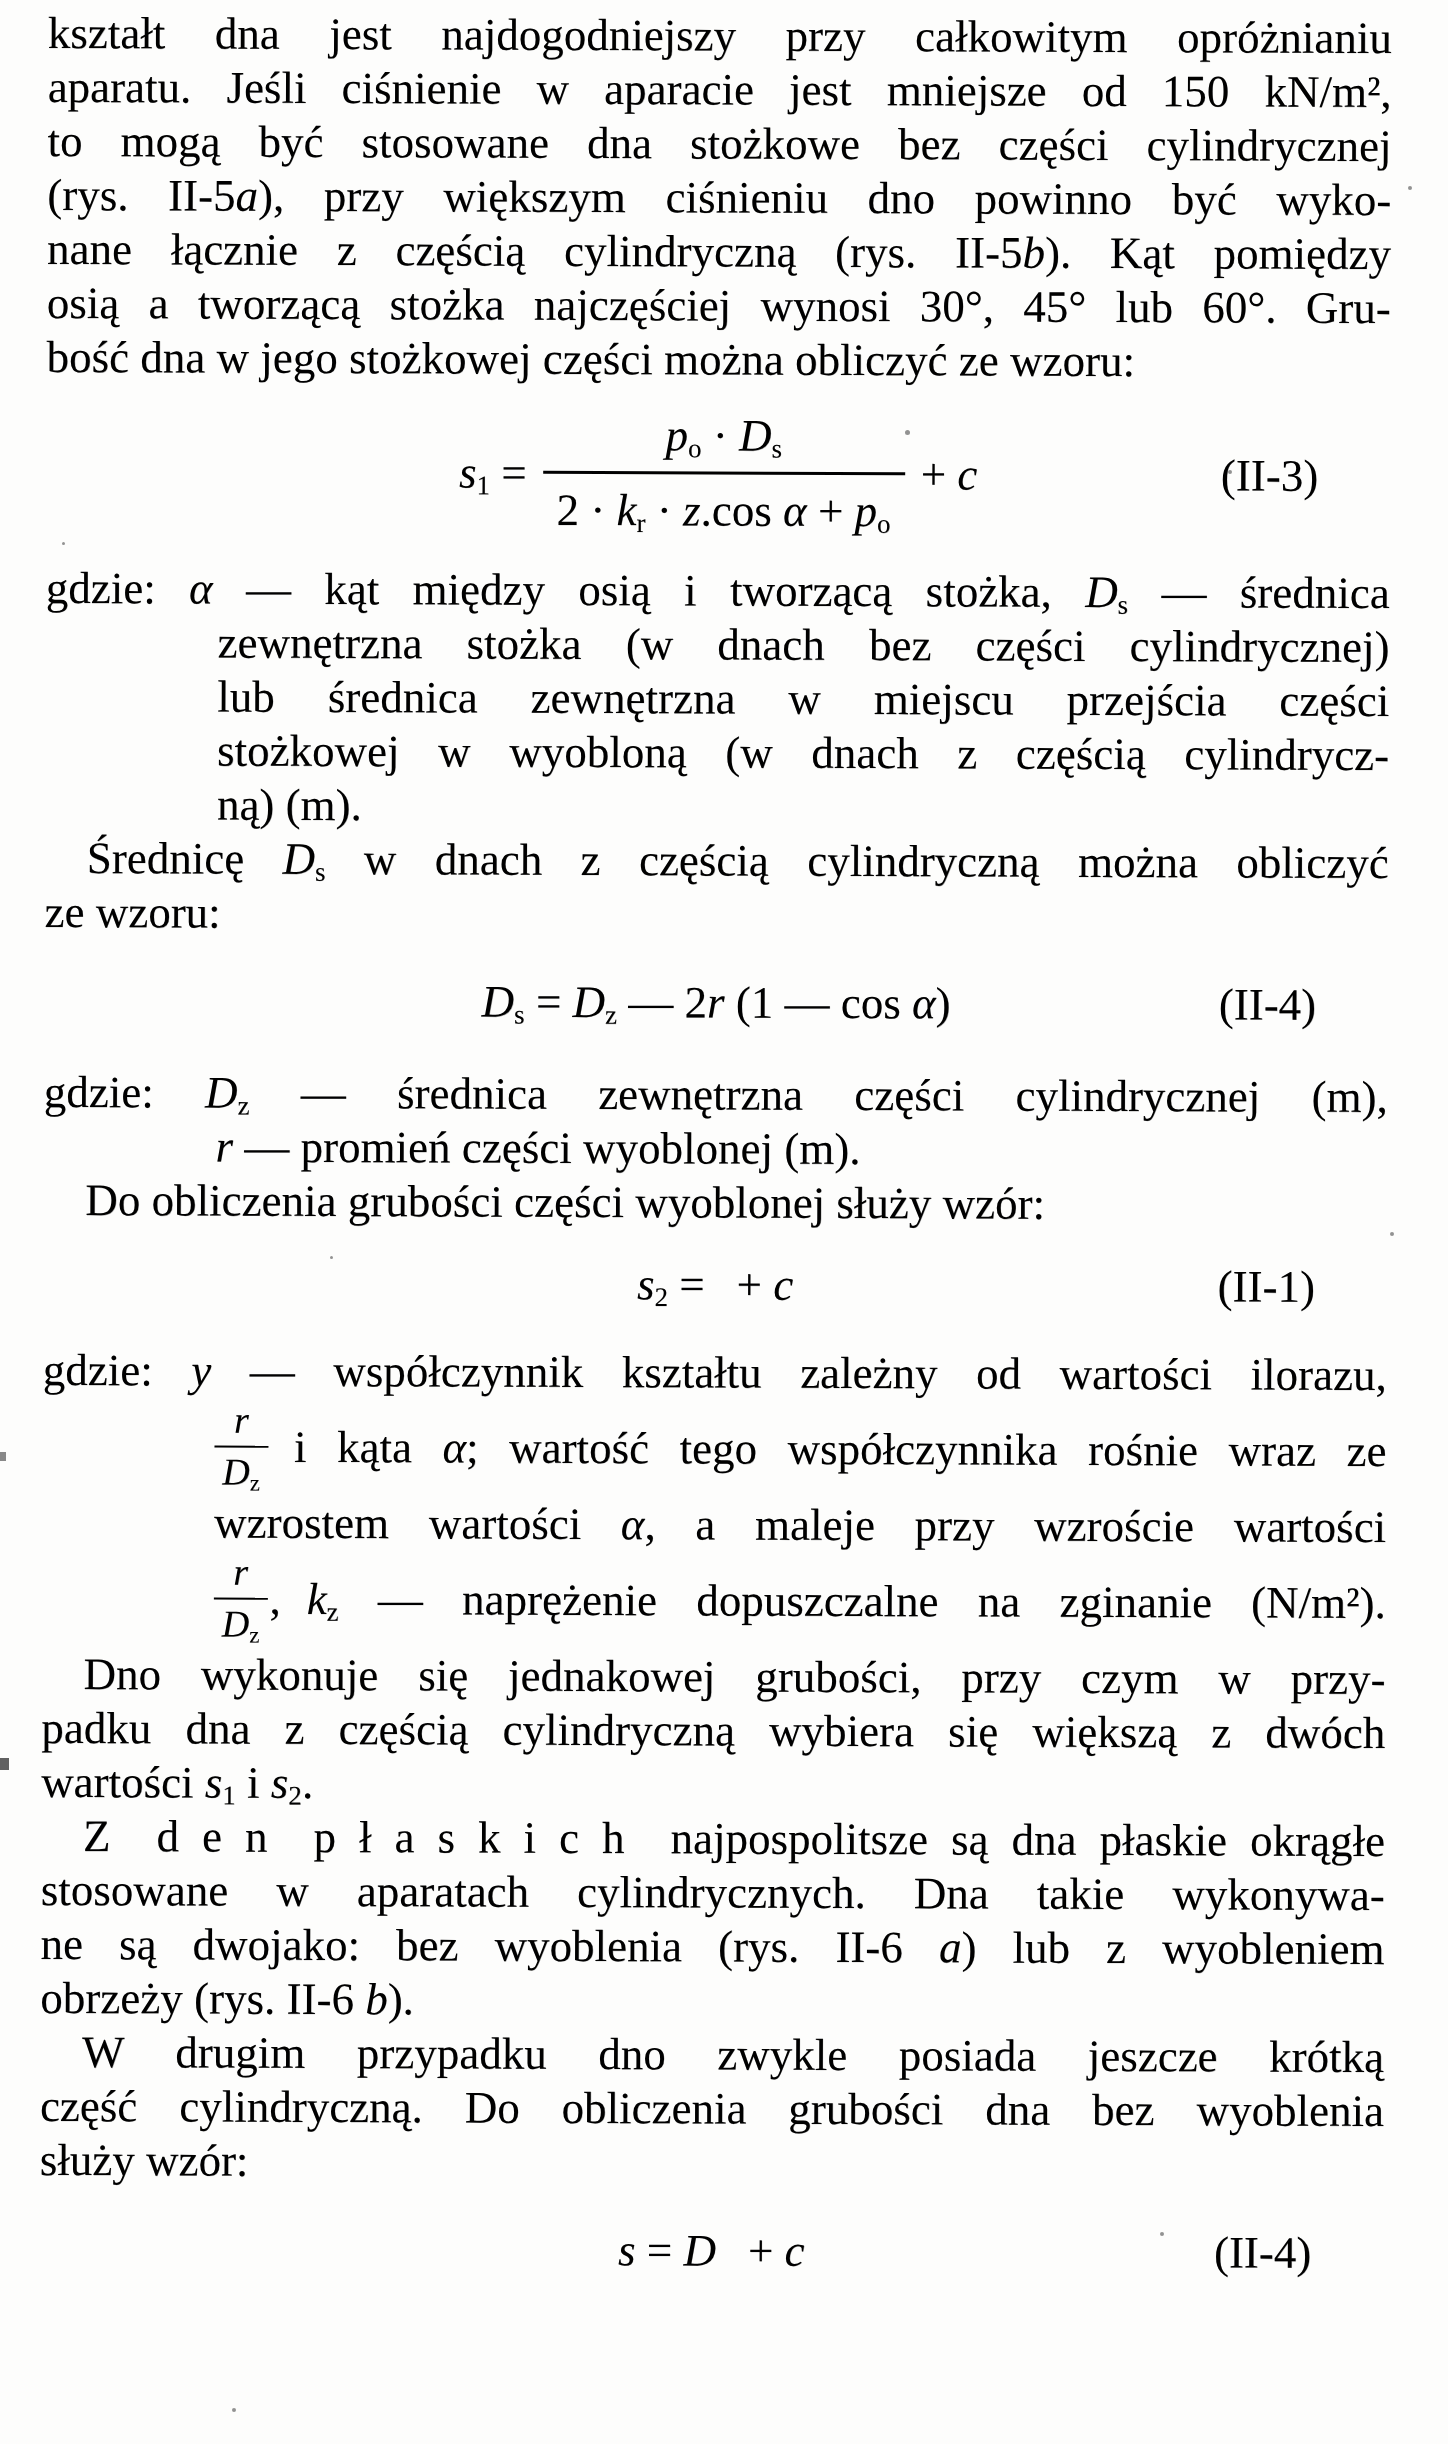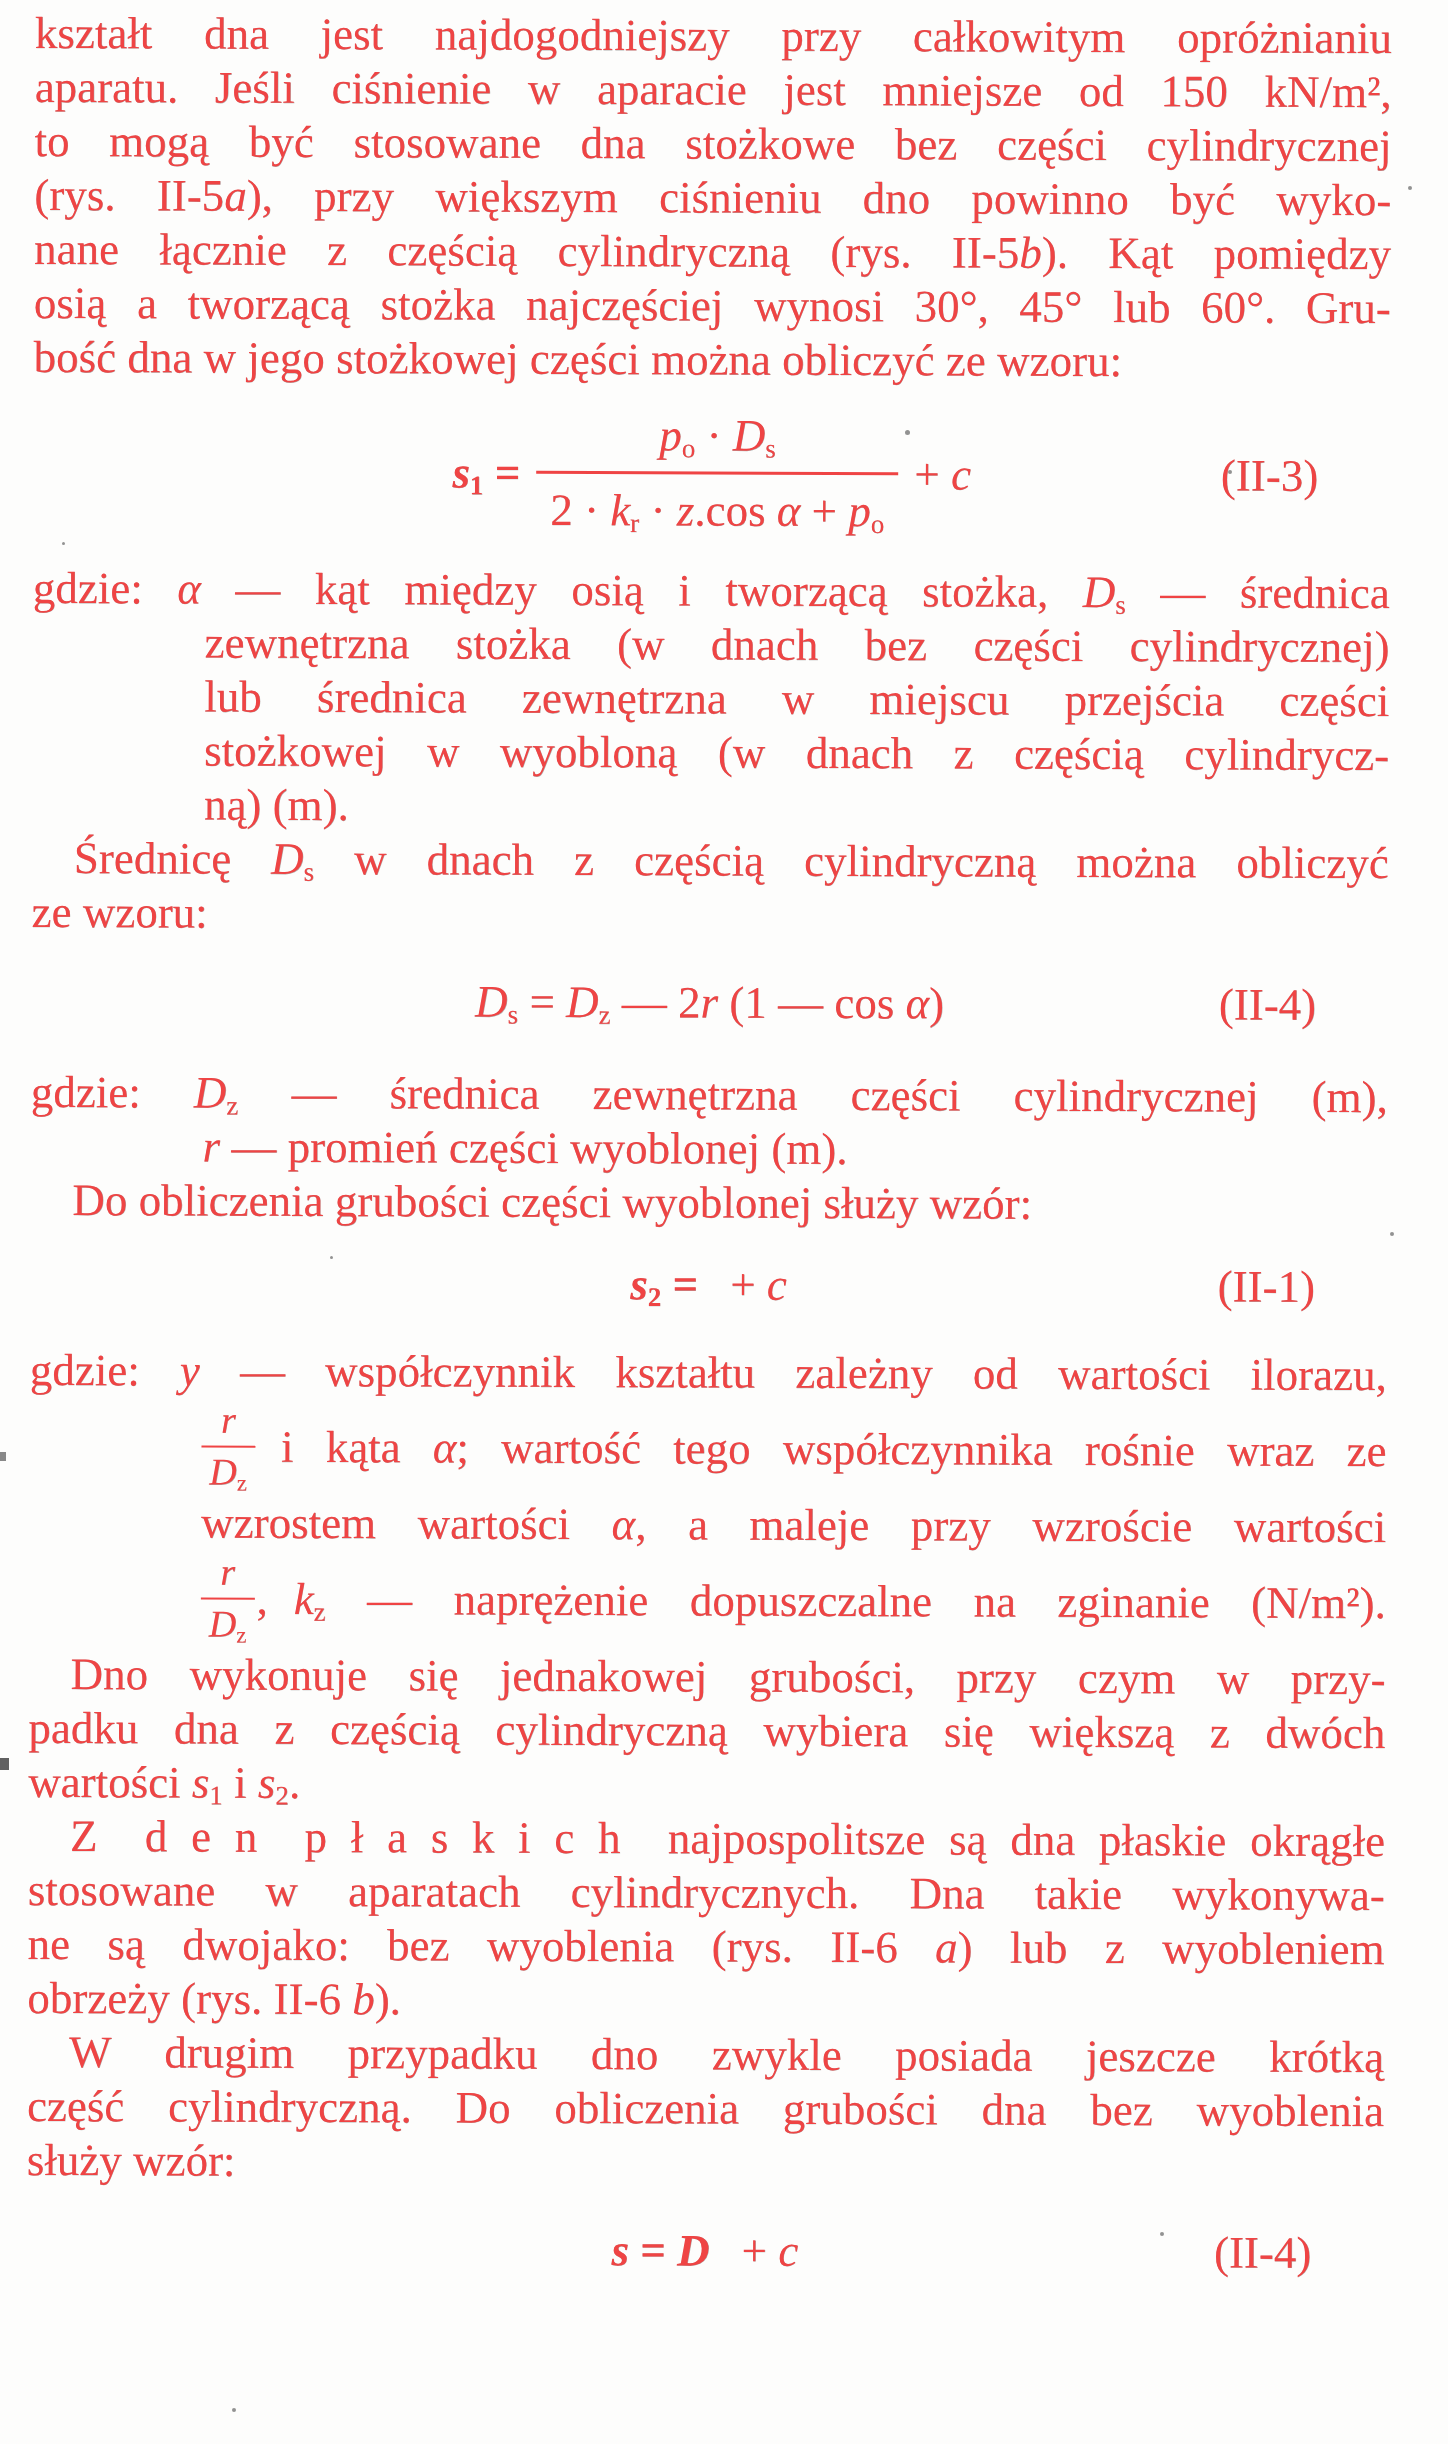--- a/index.html
+++ b/index.html
@@ -1,43 +1,43 @@
 <!DOCTYPE html>
 <html lang="pl"><head>
 <meta charset="utf-8">
 <style>
   html,body{margin:0;padding:0;background:#ffffff;}
   .page{
     position:relative;
     width:1448px;height:2444px;
     box-sizing:border-box;
-    padding:8px 56px 0 35px;
+    padding:8px 56px 0 48px;
     background:#fdfdfc;
-    color:#ef4444;
+    color:#000000;
     font-family:"Liberation Serif","DejaVu Serif",serif;
     font-size:45px;
     line-height:54px;
     overflow:hidden;
   }
   .tilt{transform:rotate(0.22deg);transform-origin:40% 0;}
   .line{text-align:justify;text-align-last:justify;text-shadow:0.3px 0.3px 0 rgba(25,25,25,.35);}
   .line.para-end{text-align-last:auto;}
   .indent > .line:first-child{text-indent:42px;}
   .hang > .line:not(:first-child){padding-left:172px;}
   sub{font-size:.6em;line-height:0;vertical-align:-0.25em;}
   i{font-style:italic;}
 
   
   .eq{position:relative;display:flex;align-items:center;justify-content:center;
       text-shadow:0.3px 0.3px 0 rgba(25,25,25,.35);}
   .eq-3{margin:22px 0 26px;}
   .eq-4{margin:34px 0 38px;}
   .eq-5{margin:28px 0 34px;}
   .eq-6{margin:34px 0 0;}
-  .eq .lhs{margin-right:16px;font-weight:bold;}
+  .eq .lhs{margin-right:16px;}
   .eq .tail{margin-left:16px;}
   .frac{display:inline-flex;flex-direction:column;align-items:center;}
   .frac .num{padding:0 14px 9px;}
   .frac .den{border-top:3px solid currentColor;padding:9px 14px 0;}
   .eq-label{position:absolute;right:72px;top:50%;transform:translateY(-50%);}
 
   
   .line.tall{display:flex;align-items:center;min-height:98px;}
   .inline-frac{font-size:38px;line-height:1.05;flex:none;}
   .inline-frac .num{padding:0 8px 5px;}

